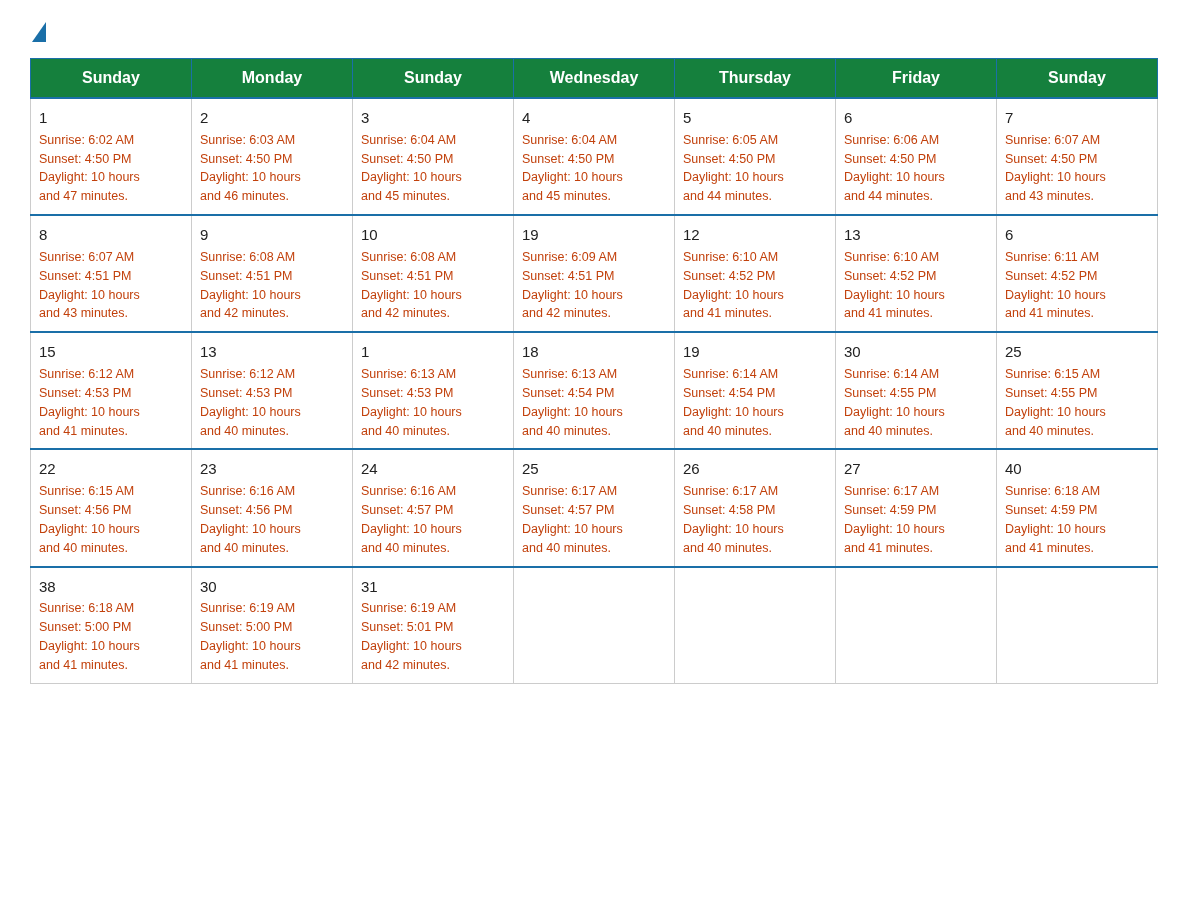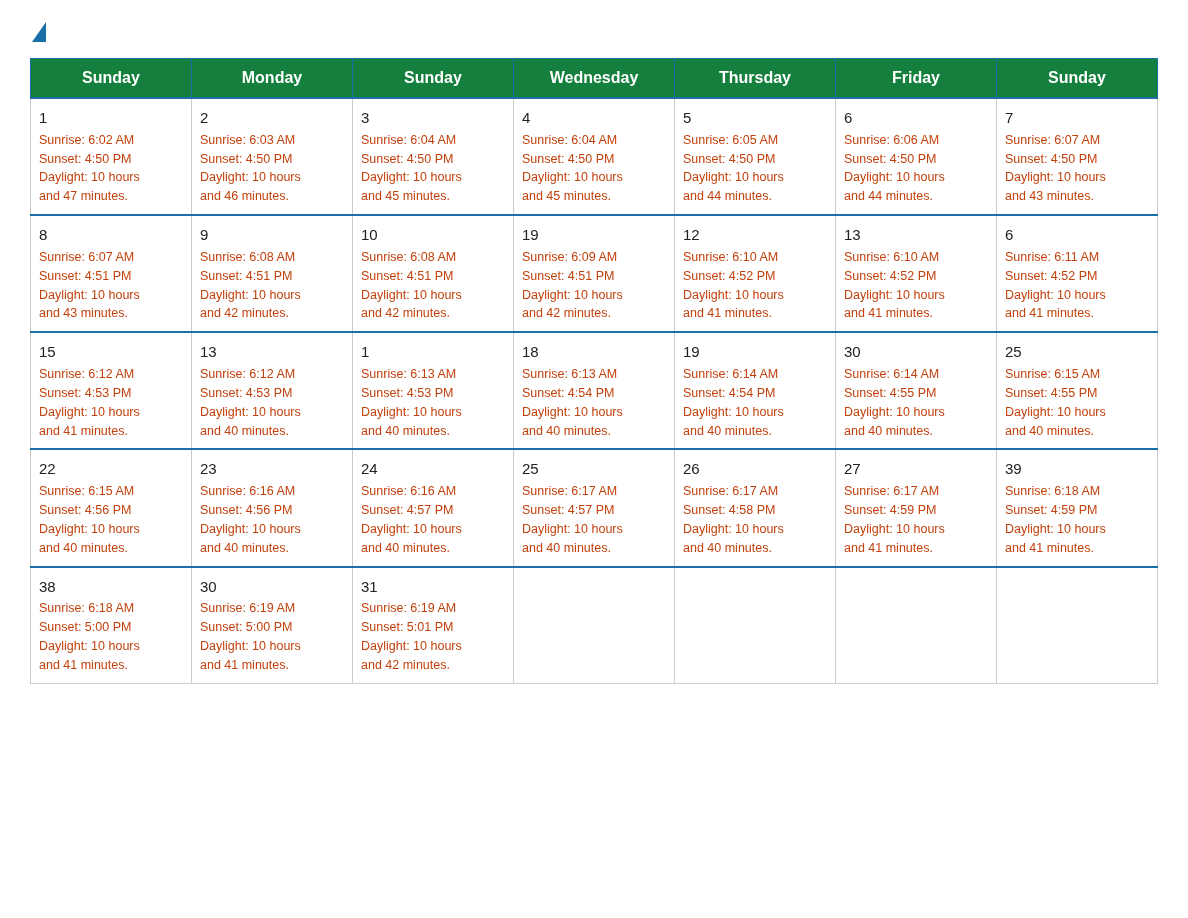--- a/index.html
+++ b/index.html
@@ -197,21 +197,21 @@
         <td><span class="day-num">23</span>
 <span class="day-info">Sunrise: 6:16 AM<br>Sunset: 4:56 PM<br>Daylight: 10 hours<br>and 40 minutes.</span></td>
         <td><span class="day-num">24</span>
 <span class="day-info">Sunrise: 6:16 AM<br>Sunset: 4:57 PM<br>Daylight: 10 hours<br>and 40 minutes.</span></td>
         <td><span class="day-num">25</span>
 <span class="day-info">Sunrise: 6:17 AM<br>Sunset: 4:57 PM<br>Daylight: 10 hours<br>and 40 minutes.</span></td>
         <td><span class="day-num">26</span>
 <span class="day-info">Sunrise: 6:17 AM<br>Sunset: 4:58 PM<br>Daylight: 10 hours<br>and 40 minutes.</span></td>
         <td><span class="day-num">27</span>
 <span class="day-info">Sunrise: 6:17 AM<br>Sunset: 4:59 PM<br>Daylight: 10 hours<br>and 41 minutes.</span></td>
-        <td><span class="day-num">39</span>
+        <td><span class="day-num">40</span>
 <span class="day-info">Sunrise: 6:18 AM<br>Sunset: 4:59 PM<br>Daylight: 10 hours<br>and 41 minutes.</span></td>
       </tr>
       <tr class="week-row">
         <td><span class="day-num">38</span>
 <span class="day-info">Sunrise: 6:18 AM<br>Sunset: 5:00 PM<br>Daylight: 10 hours<br>and 41 minutes.</span></td>
         <td><span class="day-num">30</span>
 <span class="day-info">Sunrise: 6:19 AM<br>Sunset: 5:00 PM<br>Daylight: 10 hours<br>and 41 minutes.</span></td>
         <td><span class="day-num">31</span>
 <span class="day-info">Sunrise: 6:19 AM<br>Sunset: 5:01 PM<br>Daylight: 10 hours<br>and 42 minutes.</span></td>
         <td class="empty-cell"></td>

